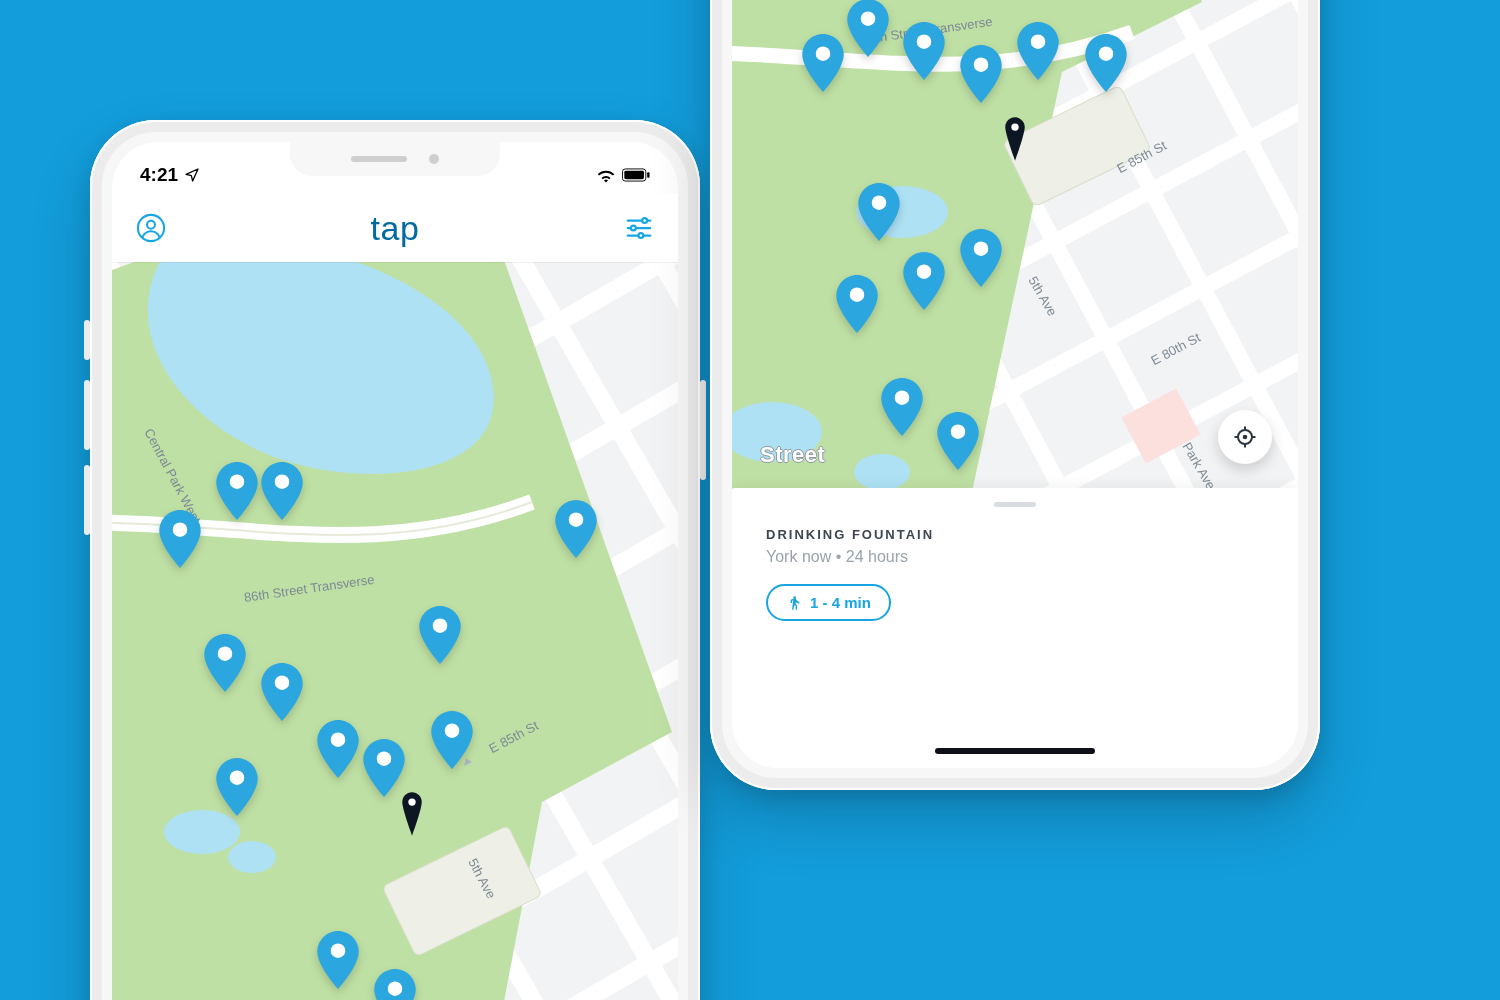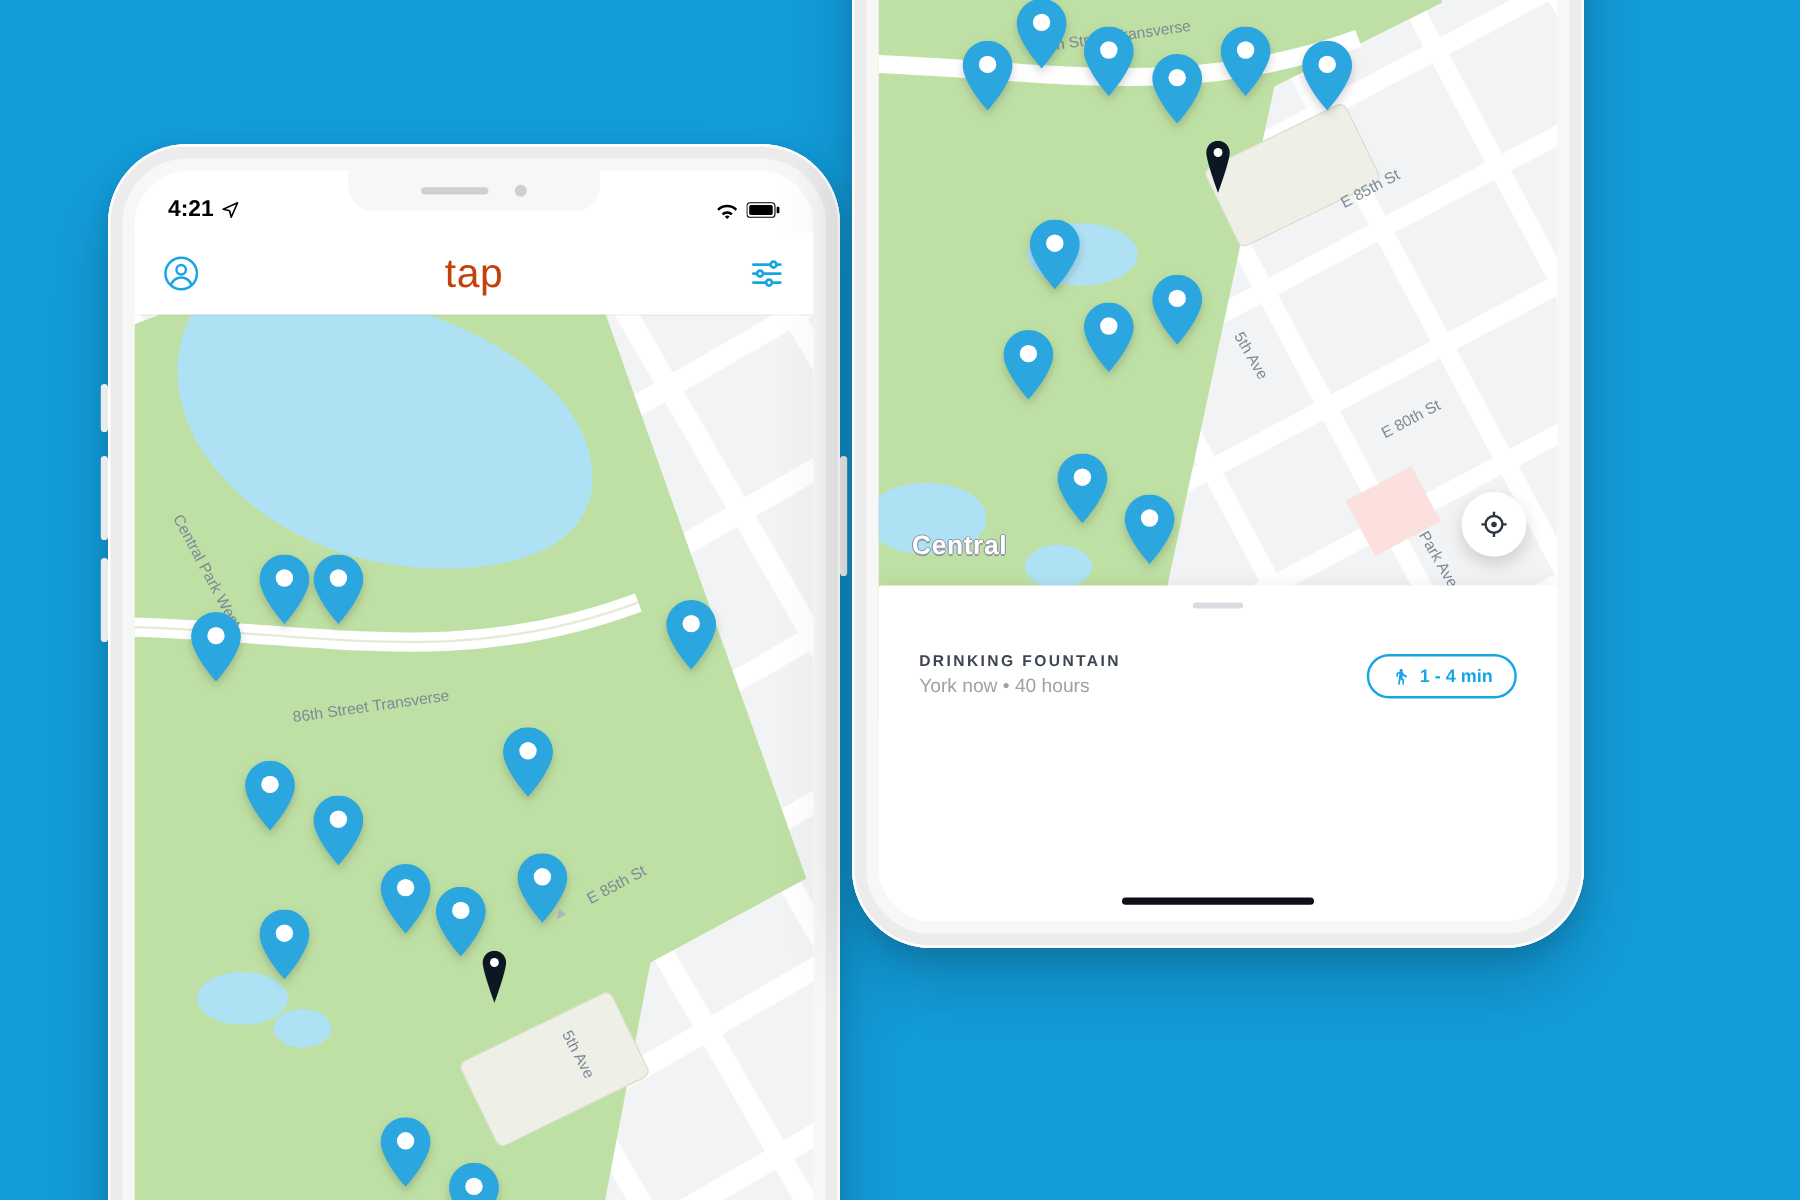--- a/index.html
+++ b/index.html
@@ -65,21 +65,21 @@
   }
   .statusbar .left { display:flex; align-items:center; gap:6px;justify-content:center;}
   .statusbar .right { display:flex; align-items:center; gap:6px;}
   .app-header {
     position:absolute; top:52px; left:0; right:0; height:68px;
     background:#fff; display:flex; align-items:center; justify-content:space-between;
     padding: 0 22px; z-index:60;
     box-shadow: 0 1px 0 rgba(0,0,0,.06);
   }
   .brand {
-    font-size: 34px; letter-spacing: .5px; color:#c2410c; font-weight:400;
+    font-size: 34px; letter-spacing: .5px; color:#0369a1; font-weight:400;
   }
   .icon-btn { width:34px; height:34px; display:flex; align-items:center; justify-content:center; }
 
   
   .map {
     position:absolute; left:0; right:0; bottom:0;
   }
   .phone-left  .map { top:120px; }
   .phone-right .map { top:0; bottom:0; }
   .map svg.bg { position:absolute; inset:0; width:100%; height:100%; }
@@ -101,21 +101,21 @@
   .sheet {
     position:absolute; left:0; right:0; bottom:0; height:280px;
     background:#fff; border-top-left-radius: 2px; border-top-right-radius: 2px;
     box-shadow: 0 -2px 14px rgba(0,0,0,.06);
     z-index: 40;
   }
   .sheet .grab {
     width:42px; height:5px; background:#d9dde1; border-radius:3px;
     margin: 14px auto 20px auto;
   }
-  .sheet-body { padding: 0 34px; display:flex; justify-content:space-between; align-items:flex-end; }
+  .sheet-body { padding: 0 34px; display:flex; justify-content:space-between; align-items:flex-start;flex-direction:column; }
   .cat { letter-spacing: 2px; font-size:13px; color:#3d4650; font-weight:600; }
   .place { font-size:28px; color:#1b2631; font-weight:700; margin-top:6px; }
   .meta { color:#9aa3ab; font-size:16px; margin-top:6px; }
   .walk-chip {
     border:2px solid #17a6e3; color:#17a6e3; border-radius:999px;
     padding:8px 18px; font-size:15px; font-weight:600; display:flex; gap:8px; align-items:center;
     margin-top:18px;
   }
   .home-ind {
     position:absolute; bottom:14px; left:50%; transform:translateX(-50%);
@@ -406,42 +406,42 @@
           </svg>
         </div>
 
       <div class="pin user" style="left:50%; top:47%;">
           <svg viewBox="0 0 24 40">
             <path d="M12 0c-5 0-9 4-9 9 0 6.8 9 31 9 31s9-24.2 9-31c0-5-4-9-9-9z"></path>
             <circle cx="12" cy="9" r="3.4" fill="#fff"></circle>
           </svg>
         </div>
 
-      <div class="google-mark" style="left:28px; bottom:300px;">Central</div>
+      <div class="google-mark" style="left:28px; bottom:300px;">Street</div>
 
       <div class="locate-btn" style="right:26px; bottom:304px;">
         <svg viewBox="0 0 24 24" width="24" height="24">
           <circle cx="12" cy="12" r="7" fill="none" stroke="#2b3640" stroke-width="2"></circle>
           <circle cx="12" cy="12" r="2.3" fill="#2b3640"></circle>
           <line x1="12" y1="1.5" x2="12" y2="5" stroke="#2b3640" stroke-width="2"></line>
           <line x1="12" y1="19" x2="12" y2="22.5" stroke="#2b3640" stroke-width="2"></line>
           <line x1="1.5" y1="12" x2="5" y2="12" stroke="#2b3640" stroke-width="2"></line>
           <line x1="19" y1="12" x2="22.5" y2="12" stroke="#2b3640" stroke-width="2"></line>
         </svg>
       </div>
 
       <div class="sheet">
         <div class="grab"></div>
         <div class="sheet-body">
           <div>
             <div class="cat">DRINKING FOUNTAIN</div>
             <div class="meta">
               <span>York now</span>
               <span> • </span>
-              <span>40 hours</span>
+              <span>24 hours</span>
             </div>
           </div>
           <div class="walk-chip">
             <svg viewBox="0 0 24 24" width="16" height="16">
                 <circle cx="13" cy="4" r="2" fill="#17a6e3"></circle>
                 <path d="M11 22l1.5-7 2 2v5h2v-6.5l-2.1-2 0.6-3c1.2 1.4 3 2.3 5 2.3V10c-1.7 0-3.2-.9-4-2.2l-1-1.6C14.5 5.4 13.8 5 13 5c-.3 0-.6.1-.9.2L7 7.3V12h2V8.6l1.8-.7L9 22h2z" fill="#17a6e3"></path>
               </svg>
             <span>1 - 4 min</span>
           </div>
         </div>

